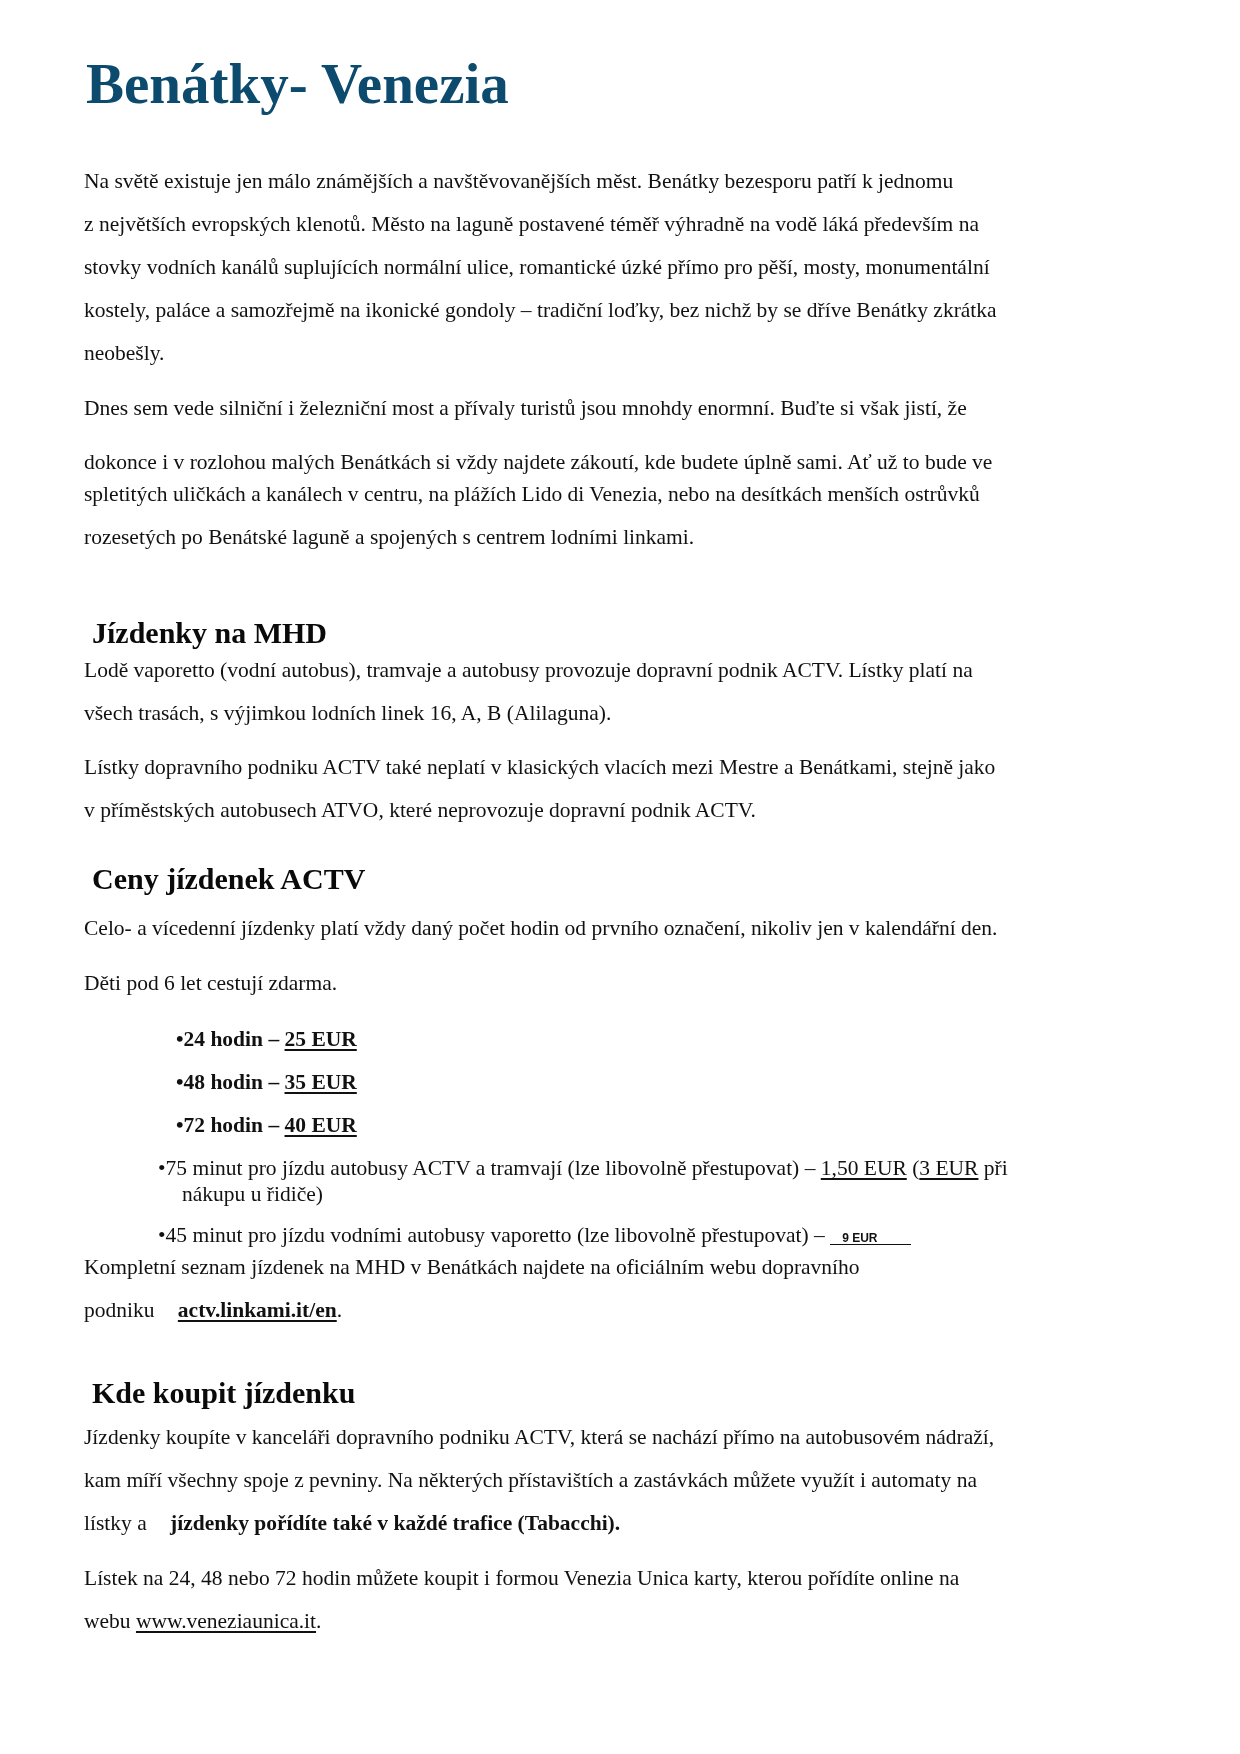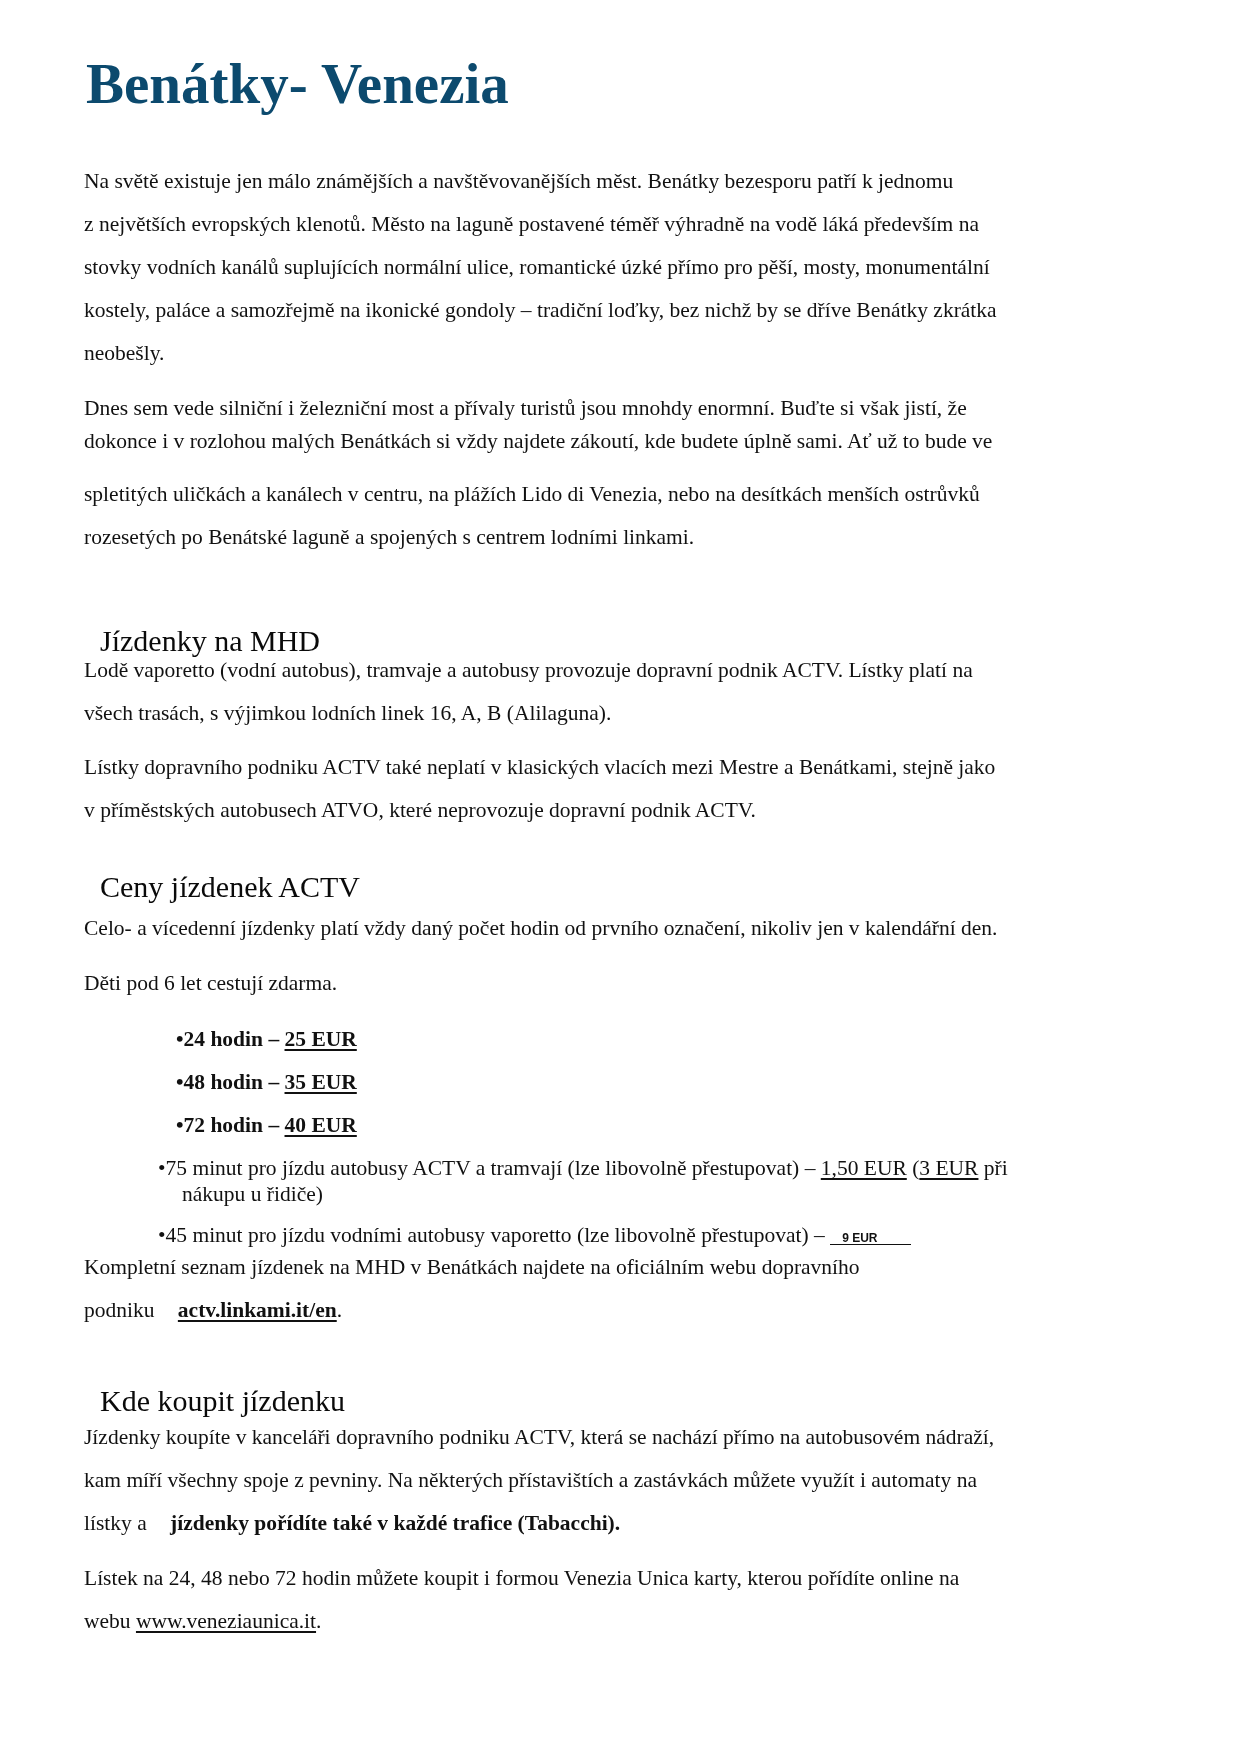--- a/index.html
+++ b/index.html
@@ -8,22 +8,22 @@
       font-family: "Liberation Serif", "DejaVu Serif", serif;
       color: #111111;
     }
     .page { position: absolute; left: 84px; top: 0; width: 1090px; }
     h1 {
       position: absolute; left: 2px; top: 55px; margin: 0;
       font-size: 57px; font-weight: bold; letter-spacing: 0px; line-height: 1;
       color: #0c4a6e;
     }
     h2 {
-      position: absolute; left: 0; margin: 16px;
-      font-size: 30px; font-weight: normal; line-height: 1;
+      position: absolute; left: 0; margin: 8px;
+      font-size: 30px; font-weight: bold; line-height: 1;
       color: #0a0a0a;
     }
     .line { position: absolute; left: 0; font-size: 21.5px; line-height: 1; white-space: nowrap; text-align: center; }
     .indent { left: 74px; }
     .indent2 { left: 74px; margin-left: 24px; }
     .b { font-weight: bold; margin-left: 18px; }
     .u { text-decoration: underline; text-underline-offset: 3px; }
     .sans9 {
       font-family: "Liberation Sans", "DejaVu Sans", sans-serif;
       font-weight: bold; font-size: 12px;
@@ -44,21 +44,21 @@
   <div>
     <div class="line" style="top:171px">Na světě existuje jen málo známějších a navštěvovanějších měst. Benátky bezesporu patří k jednomu</div>
     <div class="line" style="top:214px">z největších evropských klenotů. Město na laguně postavené téměř výhradně na vodě láká především na</div>
     <div class="line" style="top:257px">stovky vodních kanálů suplujících normální ulice, romantické úzké přímo pro pěší, mosty, monumentální</div>
     <div class="line" style="top:300px">kostely, paláce a samozřejmě na ikonické gondoly – tradiční loďky, bez nichž by se dříve Benátky zkrátka</div>
     <div class="line" style="top:343px">neobešly.</div>
   </div>
 
   <div>
     <div class="line" style="top:398px">Dnes sem vede silniční i železniční most a přívaly turistů jsou mnohdy enormní. Buďte si však jistí, že</div>
-    <div class="line" style="top:431px">dokonce i v rozlohou malých Benátkách si vždy najdete zákoutí, kde budete úplně sami. Ať už to bude ve</div>
+    <div class="line" style="top:452px">dokonce i v rozlohou malých Benátkách si vždy najdete zákoutí, kde budete úplně sami. Ať už to bude ve</div>
     <div class="line" style="top:484px">spletitých uličkách a kanálech v centru, na plážích Lido di Venezia, nebo na desítkách menších ostrůvků</div>
     <div class="line" style="top:527px">rozesetých po Benátské laguně a spojených s centrem lodními linkami.</div>
   </div>
 
   <h2 style="top:610px">Jízdenky na MHD</h2>
   <div>
     <div class="line" style="top:660px">Lodě vaporetto (vodní autobus), tramvaje a autobusy provozuje dopravní podnik ACTV. Lístky platí na</div>
     <div class="line" style="top:703px">všech trasách, s výjimkou lodních linek 16, A, B (Alilaguna).</div>
   </div>
   <div>

